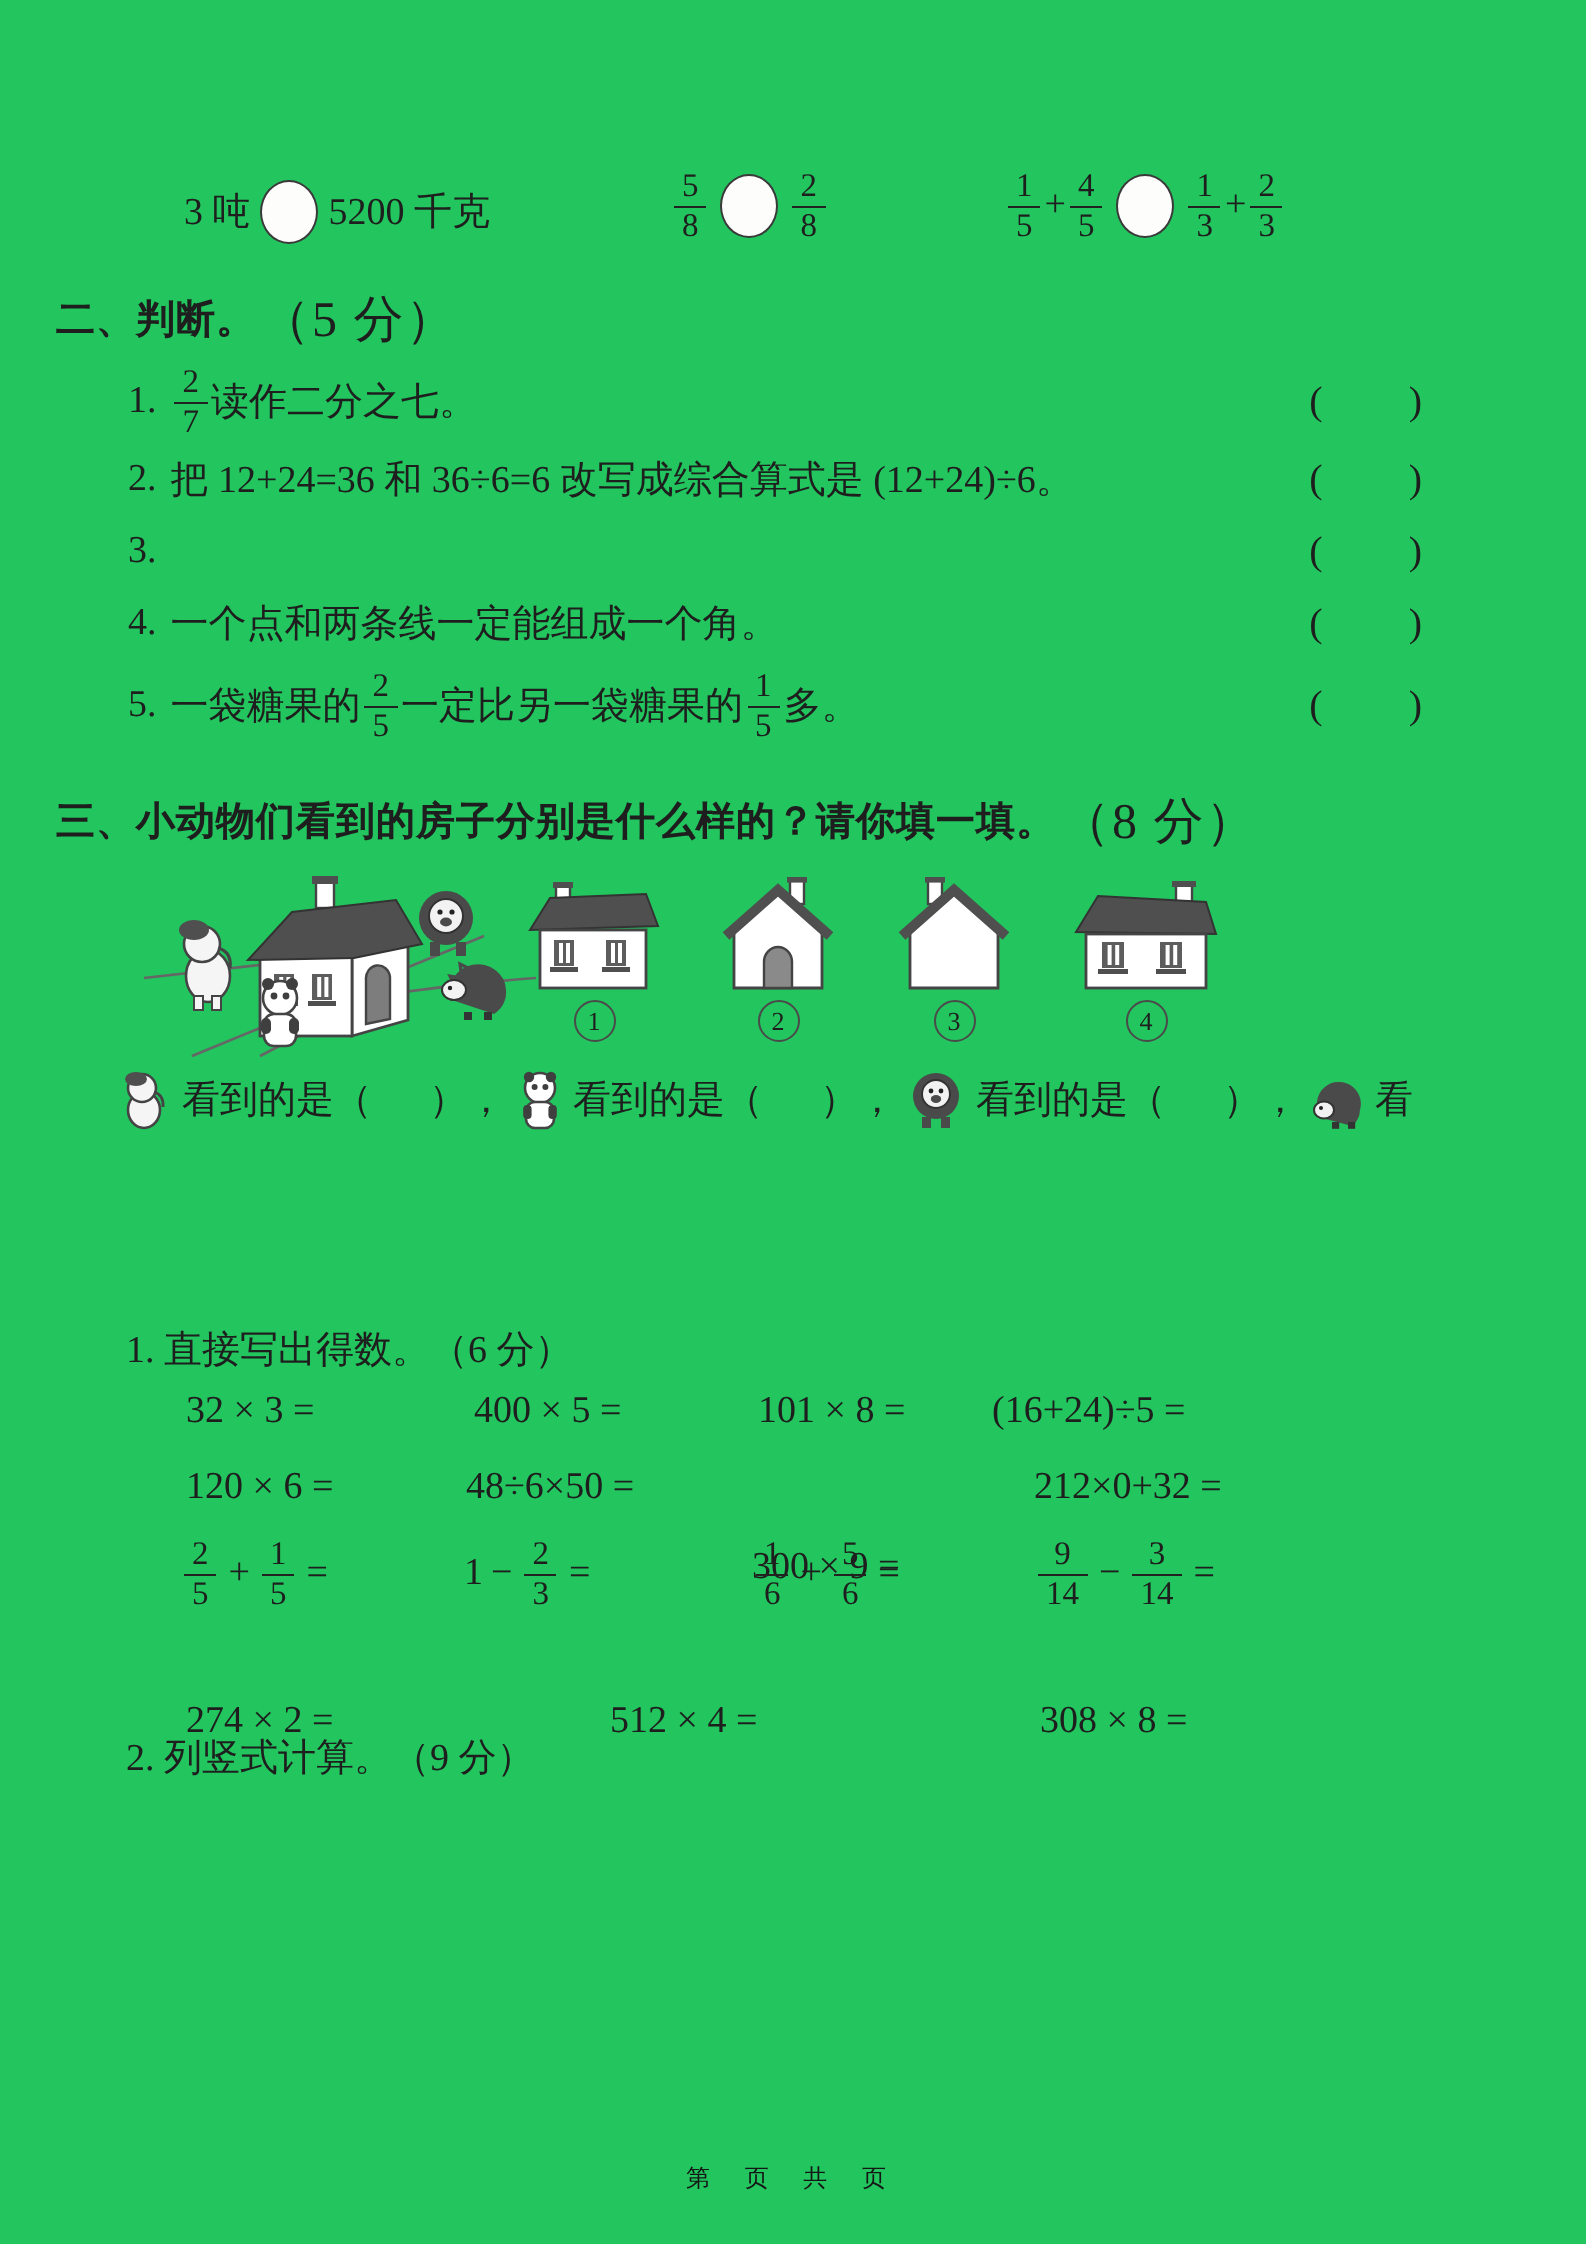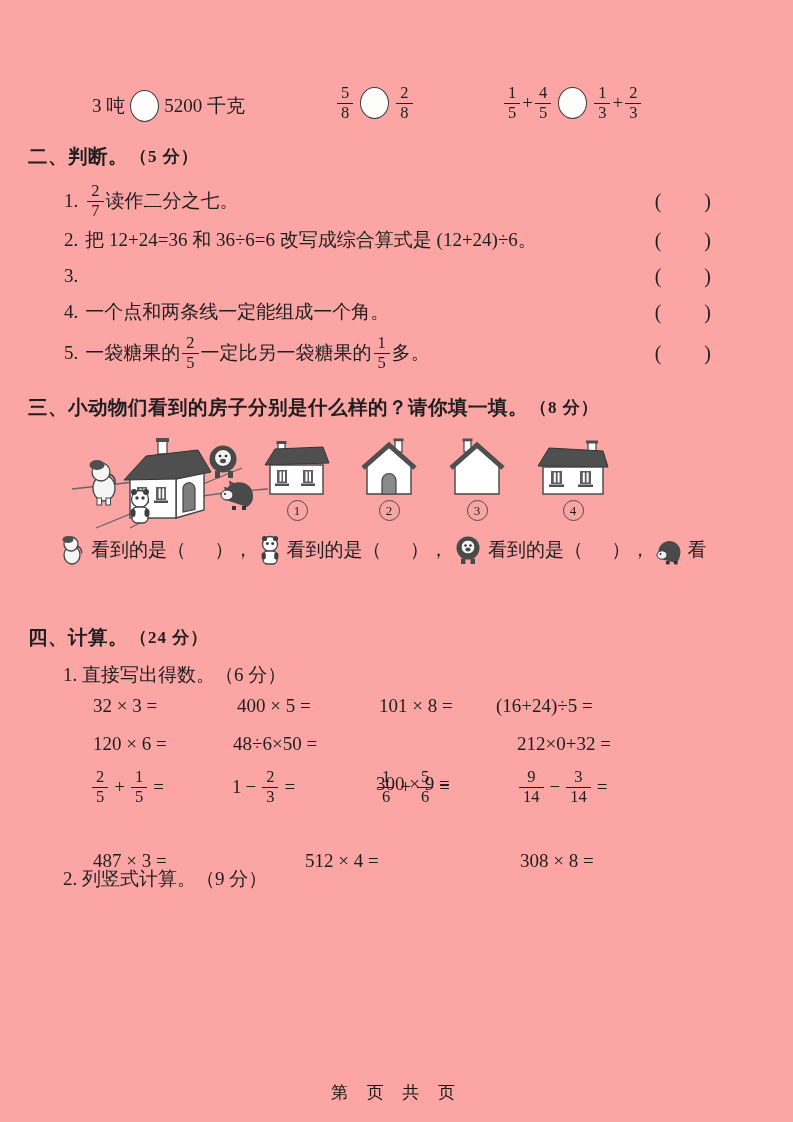--- a/index.html
+++ b/index.html
@@ -1,30 +1,30 @@
 <!DOCTYPE html>
 <html><head>
 <meta charset="utf-8">
 <style>
   html,body{margin:0;padding:0;background:#e8e8e8;}
   .page{
     position:relative;width:793px;height:1122px;margin:0 auto;
-    background:#fca5a5;overflow:hidden;
+    background:#22c55e;overflow:hidden;
     font-family:"Liberation Serif","DejaVu Serif",serif;
     color:#1e1e1e;font-size:19px;
   }
   .abs{position:absolute;}
   .row{display:flex;align-items:center;}
   .sec-title{
     font-family:"Liberation Sans","DejaVu Sans",sans-serif;
     font-weight:700;font-size:19.5px;letter-spacing:0.5px;
   }
   .sec-score{
     font-family:"Liberation Serif","DejaVu Serif",serif;
-    font-weight:700;font-size:17px;letter-spacing:1px;margin-left:2px;
+    font-weight:400;font-size:25px;letter-spacing:1px;margin-left:2px;
   }
   .frac{
     display:inline-flex;flex-direction:column;align-items:center;
     line-height:1.02;font-size:16.5px;margin:0 2px;
   }
   .frac .fn{padding:0 4px 1px;}
   .frac .fd{border-top:1.4px solid #222;padding:1px 4px 0;}
   .cmp-circle{
     display:inline-block;width:27px;height:30px;border:1.6px solid #3a3a3a;
     border-radius:50%;margin:0 5px;background:#fdfdfc;flex:0 0 auto;
@@ -36,21 +36,21 @@
   .house-label{
     display:flex;width:19px;height:19px;border:1.3px solid #4a4a4a;border-radius:50%;
     align-items:center;justify-content:center;font-size:13px;margin:4px auto 0;
   }
   .house-cell{display:flex;flex-direction:column;align-items:center;}
   .fill-line{gap:3px;white-space:pre;}
   .inline-animal{flex:0 0 auto;margin:0 2px;}
   .footer{
     left:0;width:793px;text-align:center;top:1081px;
     font-family:"Liberation Sans","DejaVu Sans",sans-serif;
-    font-size:17px;letter-spacing:7px;color:#151515;white-space:pre;
+    font-size:12px;letter-spacing:7px;color:#151515;white-space:pre;
   }
 </style>
 </head>
 <body>
 
 <div class="page">
 
   <div class="abs row" style="left:92px;top:88px;height:36px;">
     <span>3 吨</span>
     <span class="cmp-circle"></span>
@@ -295,24 +295,20 @@
       <path d="M6,24 a11,11 0 1 1 19,-4 a11,11 0 0 1 -4,8 z" fill="#4a4a4a"></path>
       <ellipse cx="7" cy="20" rx="5" ry="4.2" fill="#f2f2f2" stroke="#333" stroke-width="1"></ellipse>
       <circle cx="5.5" cy="19" r="1" fill="#222"></circle>
       <rect x="11" y="26" width="3.6" height="3.4" fill="#333"></rect>
       <rect x="19" y="26" width="3.6" height="3.4" fill="#333"></rect>
     </svg>
     <span>看</span>
   </div>
 
 
-  <div class="abs row" style="left:28px;top:624px;">
-    <span class="sec-title">四、计算。</span>
-    <span class="sec-score">（24 分）</span>
-  </div>
 
   <div class="abs" style="left:63px;top:662px;">1. 直接写出得数。（6 分）</div>
 
   <span class="abs" style="left:93px;top:695px;">32 × 3 =</span>
   <span class="abs" style="left:237px;top:695px;">400 × 5 =</span>
   <span class="abs" style="left:379px;top:695px;">101 × 8 =</span>
   <span class="abs" style="left:496px;top:695px;">(16+24)÷5 =</span>
 
   <span class="abs" style="left:93px;top:733px;">120 × 6 =</span>
   <span class="abs" style="left:233px;top:733px;">48÷6×50 =</span>
@@ -363,19 +359,19 @@
     <span>−</span>
     <span class="frac">
       <span class="fn">3</span>
       <span class="fd">14</span>
     </span>
     <span>=</span>
   </div>
 
   <div class="abs" style="left:63px;top:818px;margin-top:48px;">2. 列竖式计算。（9 分）</div>
 
-  <span class="abs" style="left:93px;top:850px;">487 × 3 =</span>
+  <span class="abs" style="left:93px;top:850px;">274 × 2 =</span>
   <span class="abs" style="left:305px;top:850px;">512 × 4 =</span>
   <span class="abs" style="left:520px;top:850px;">308 × 8 =</span>
 
   <div class="abs footer">第 页 共 页</div>
 
 </div>
 
 </body></html>

